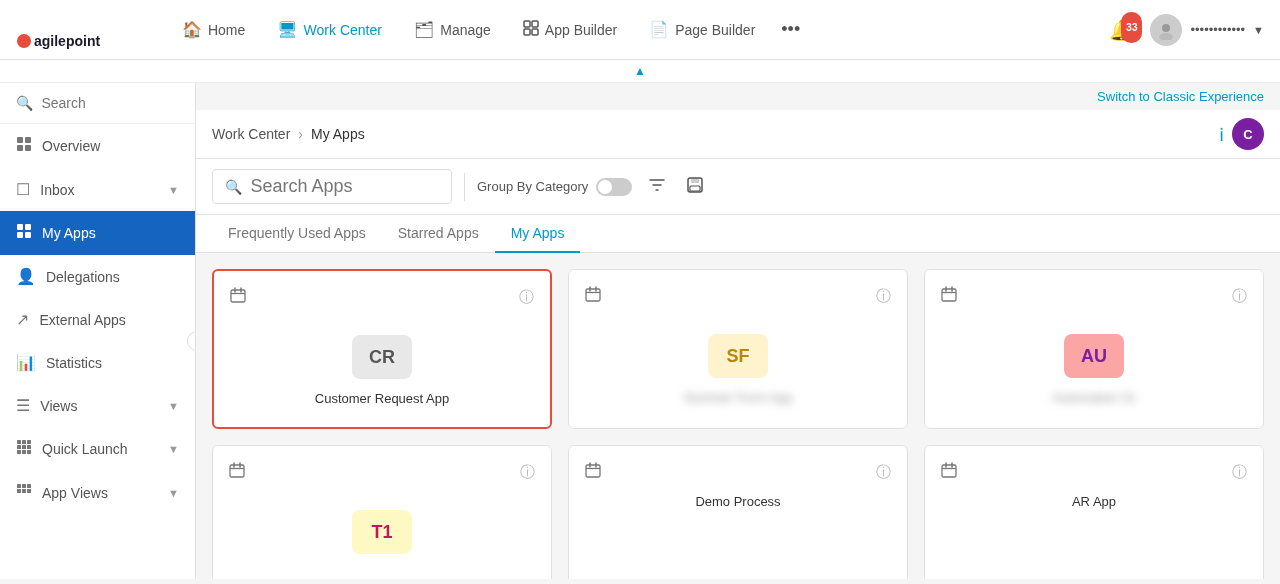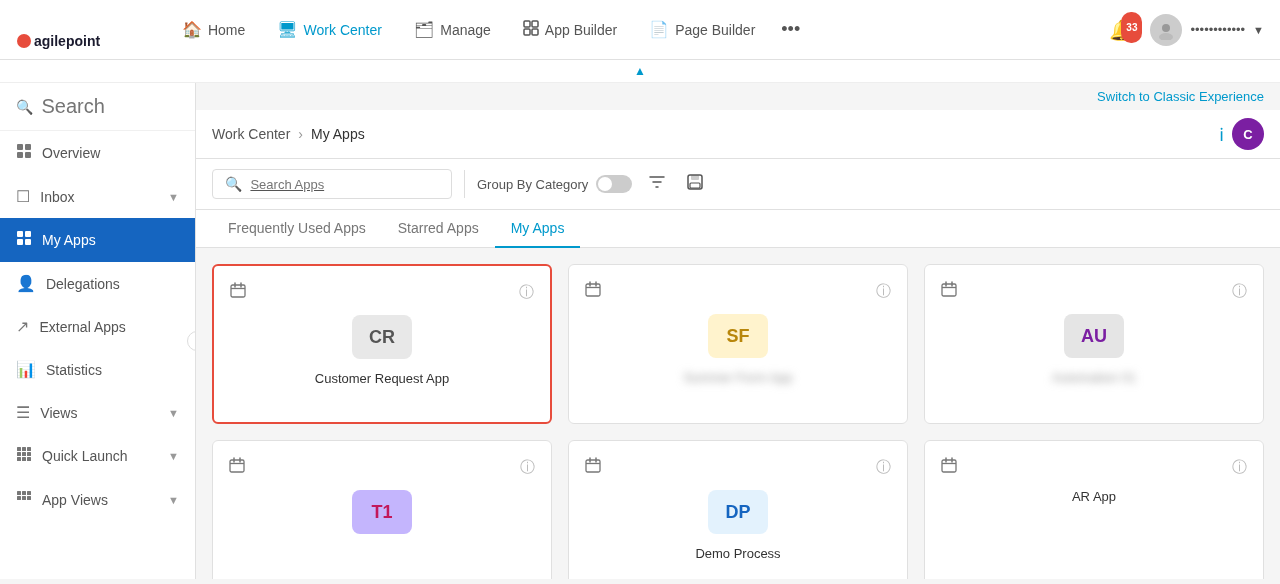--- a/index.html
+++ b/index.html
@@ -46,21 +46,21 @@
     .sidebar {
       width: 196px; background: #fff; border-right: 1px solid #e0e0e0;
       display: flex; flex-direction: column; overflow-y: auto; flex-shrink: 0;
       position: relative;
     }
     .sidebar-search {
       display: flex; align-items: center; gap: 8px;
       padding: 12px 16px; border-bottom: 1px solid #f0f0f0;
     }
     .sidebar-search-icon { color: #999; font-size: 14px; }
-    .sidebar-search input { border: none; outline: none; font-size: 20px; color: #555; width: 100%; background: transparent; }
+    .sidebar-search input { border: none; outline: none; font-size: 14px; color: #555; width: 100%; background: transparent; }
     .sidebar-item {
       display: flex; align-items: center; gap: 10px;
       padding: 12px 16px; cursor: pointer; color: #555; font-size: 14px;
     }
     .sidebar-item.active { background: #1565c0; color: #fff; border-radius: 0; }
     .sidebar-item.active .sidebar-icon { color: #fff; }
     .sidebar-icon { font-size: 16px; color: #777; }
     .sidebar-label { flex: 1; }
     .sidebar-chevron { font-size: 11px; color: #999; }
     .sidebar-collapse-btn {
@@ -101,21 +101,21 @@
     
     .toolbar {
       display: flex; align-items: center; gap: 12px;
       padding: 10px 16px; background: #fff; border-bottom: 1px solid #e0e0e0;
     }
     .search-box {
       display: flex; align-items: center; gap: 8px;
       border: 1px solid #ddd; border-radius: 4px; padding: 6px 12px;
       background: #fff; flex: 0 0 240px;
     }
-    .search-box input { border: none; outline: none; font-size: 13px; color: #555; width: 100%; background: transparent; text-decoration: underline; }
+    .search-box input { border: none; outline: none; font-size: 18px; color: #555; width: 100%; background: transparent; }
     .search-icon { color: #999; font-size: 14px; }
     .toolbar-divider { width: 1px; height: 28px; background: #ddd; }
     .group-by { display: flex; align-items: center; gap: 8px; color: #555; font-size: 13px; }
     .toggle {
       width: 36px; height: 18px; background: #ccc; border-radius: 9px;
       position: relative; cursor: pointer;
     }
     .toggle-knob {
       width: 14px; height: 14px; background: #fff; border-radius: 50%;
       position: absolute; top: 2px; left: 2px; transition: left 0.2s;
@@ -145,21 +145,21 @@
       padding: 16px; cursor: pointer; display: flex; flex-direction: column;
       min-height: 160px; position: relative;
     }
     .app-card.selected { border: 2px solid #e74c3c; }
     .card-top { display: flex; align-items: center; justify-content: space-between; margin-bottom: 12px; }
     .card-cal-icon { color: #555; font-size: 16px; }
     .card-info-icon { color: #bbb; font-size: 15px; cursor: pointer; }
     .card-logo {
       width: 60px; height: 44px; border-radius: 8px;
       display: flex; align-items: center; justify-content: center;
-      font-size: 18px; font-weight: 700; margin: 1px auto 12px;
+      font-size: 18px; font-weight: 700; margin: 16px auto 12px;
     }
     .card-name { text-align: center; font-size: 13px; color: #333; font-weight: 500; }
     .card-name.blurred { filter: blur(4px); color: #999; user-select: none; }
   </style>
 </head>
 <body>
 
 <nav class="top-nav">
   <div class="logo">
     <svg width="120" height="32" viewBox="0 0 120 32">
@@ -398,50 +398,49 @@
       <span class="card-cal-icon">
         <svg width="16" height="16" viewBox="0 0 16 16" fill="none">
           <rect x="1" y="3" width="14" height="12" rx="1.5" stroke="#777" stroke-width="1.3"></rect>
           <line x1="1" y1="6.5" x2="15" y2="6.5" stroke="#777" stroke-width="1.3"></line>
           <line x1="5" y1="1" x2="5" y2="5" stroke="#777" stroke-width="1.5" stroke-linecap="round"></line>
           <line x1="11" y1="1" x2="11" y2="5" stroke="#777" stroke-width="1.5" stroke-linecap="round"></line>
         </svg>
       </span>
       <span class="card-info-icon">ⓘ</span>
     </div>
-    <div class="card-logo" style="background:#e5e5e5;color:#7b1fa2">AU</div>
+    <div class="card-logo" style="background:#fca5a5;color:#7b1fa2">AU</div>
     <div class="card-name blurred">Automation 01</div>
   </div>
         <div class="app-card">
     <div class="card-top">
       <span class="card-cal-icon">
         <svg width="16" height="16" viewBox="0 0 16 16" fill="none">
           <rect x="1" y="3" width="14" height="12" rx="1.5" stroke="#777" stroke-width="1.3"></rect>
           <line x1="1" y1="6.5" x2="15" y2="6.5" stroke="#777" stroke-width="1.3"></line>
           <line x1="5" y1="1" x2="5" y2="5" stroke="#777" stroke-width="1.5" stroke-linecap="round"></line>
           <line x1="11" y1="1" x2="11" y2="5" stroke="#777" stroke-width="1.5" stroke-linecap="round"></line>
         </svg>
       </span>
       <span class="card-info-icon">ⓘ</span>
     </div>
-    <div class="card-logo" style="background:#c4b5fd;color:#c2185b">T1</div>
+    <div class="card-logo" style="background:#fef9c3;color:#c2185b">T1</div>
   </div>
         <div class="app-card">
     <div class="card-top">
       <span class="card-cal-icon">
         <svg width="16" height="16" viewBox="0 0 16 16" fill="none">
           <rect x="1" y="3" width="14" height="12" rx="1.5" stroke="#777" stroke-width="1.3"></rect>
           <line x1="1" y1="6.5" x2="15" y2="6.5" stroke="#777" stroke-width="1.3"></line>
           <line x1="5" y1="1" x2="5" y2="5" stroke="#777" stroke-width="1.5" stroke-linecap="round"></line>
           <line x1="11" y1="1" x2="11" y2="5" stroke="#777" stroke-width="1.5" stroke-linecap="round"></line>
         </svg>
       </span>
       <span class="card-info-icon">ⓘ</span>
     </div>
-    <div class="card-logo" style="background:#e3f2fd;color:#1565c0">DP</div>
     <div class="card-name">Demo Process</div>
   </div>
         <div class="app-card">
     <div class="card-top">
       <span class="card-cal-icon">
         <svg width="16" height="16" viewBox="0 0 16 16" fill="none">
           <rect x="1" y="3" width="14" height="12" rx="1.5" stroke="#777" stroke-width="1.3"></rect>
           <line x1="1" y1="6.5" x2="15" y2="6.5" stroke="#777" stroke-width="1.3"></line>
           <line x1="5" y1="1" x2="5" y2="5" stroke="#777" stroke-width="1.5" stroke-linecap="round"></line>
           <line x1="11" y1="1" x2="11" y2="5" stroke="#777" stroke-width="1.5" stroke-linecap="round"></line>

